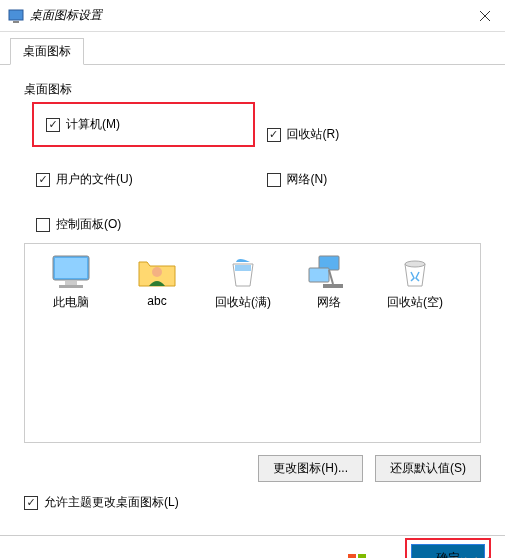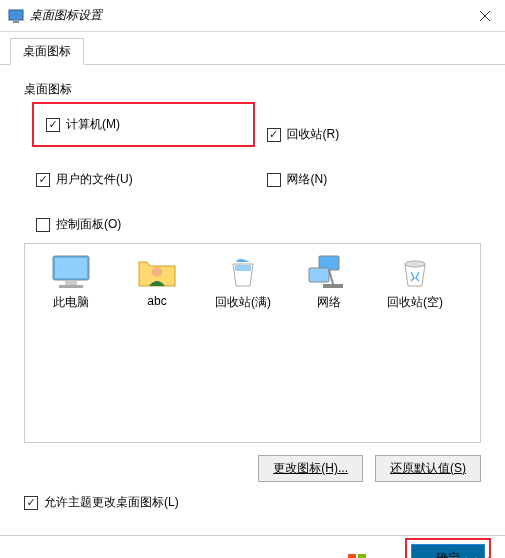--- a/index.html
+++ b/index.html
@@ -14,21 +14,21 @@
 .group-label { font-size: 12px; margin-bottom: 8px; }
 .checkbox-grid { display: grid; grid-template-columns: 1fr 1fr; gap: 8px 16px; margin-left: 12px; margin-bottom: 10px; }
 .cb-wrap { display: flex; align-items: center; font-size: 12px; margin-top: 20px; }
 .cb { width: 14px; height: 14px; border: 1px solid #333; margin-right: 6px; display: flex; align-items: center; justify-content: center; background: #fff; cursor: pointer; }
 .cb.checked::after { content: "✓"; font-size: 11px; color: #222; line-height: 1; }
 .highlight-red { border: 2px solid #e23; padding: 2px 6px 2px 12px; margin: -4px -4px -4px -4px; }
 .icon-box { border: 1px solid #ccc; height: 200px; padding: 10px 12px; margin-bottom: 12px; }
 .icon-row { display: flex; gap: 18px; }
 .icon-item { width: 68px; display: flex; flex-direction: column; align-items: center; font-size: 12px; cursor: pointer; }
 .icon-item svg { width: 44px; height: 36px; margin-bottom: 4px; }
-.btn-row { display: flex; justify-content: flex-end; gap: 12px; margin-bottom: 12px; text-decoration: underline; }
+.btn-row { display: flex; justify-content: flex-end; gap: 12px; margin-bottom: 12px; }
 .btn { border: 1px solid #aaa; background: #efefef; font-size: 12px; padding: 4px 14px; cursor: pointer; }
 .allow-theme { display: flex; align-items: center; font-size: 12px; margin: 8px 0 12px 0; }
 .bottom-bar { height: 46px; border-top: 1px solid #ccc; display: flex; align-items: center; justify-content: flex-end; padding: 0 14px; position: relative; text-decoration: underline; }
 .ok-wrap { border: 2px solid #e23; padding: 4px; }
 .btn.primary { border: 1px solid #2b7de1; background: #0369a1; padding: 5px 24px; }
 .watermark { position: absolute; right: 10px; top: 18px; display: flex; align-items: center; font-size: 13px; color: #555; font-weight: 600; pointer-events: none; }
 .wm-logo { width: 18px; height: 18px; margin-right: 4px; }
 .wm-sub { font-weight: 400; font-size: 12px; margin-left: 20px; color: #888; }
 </style>
 </head>

